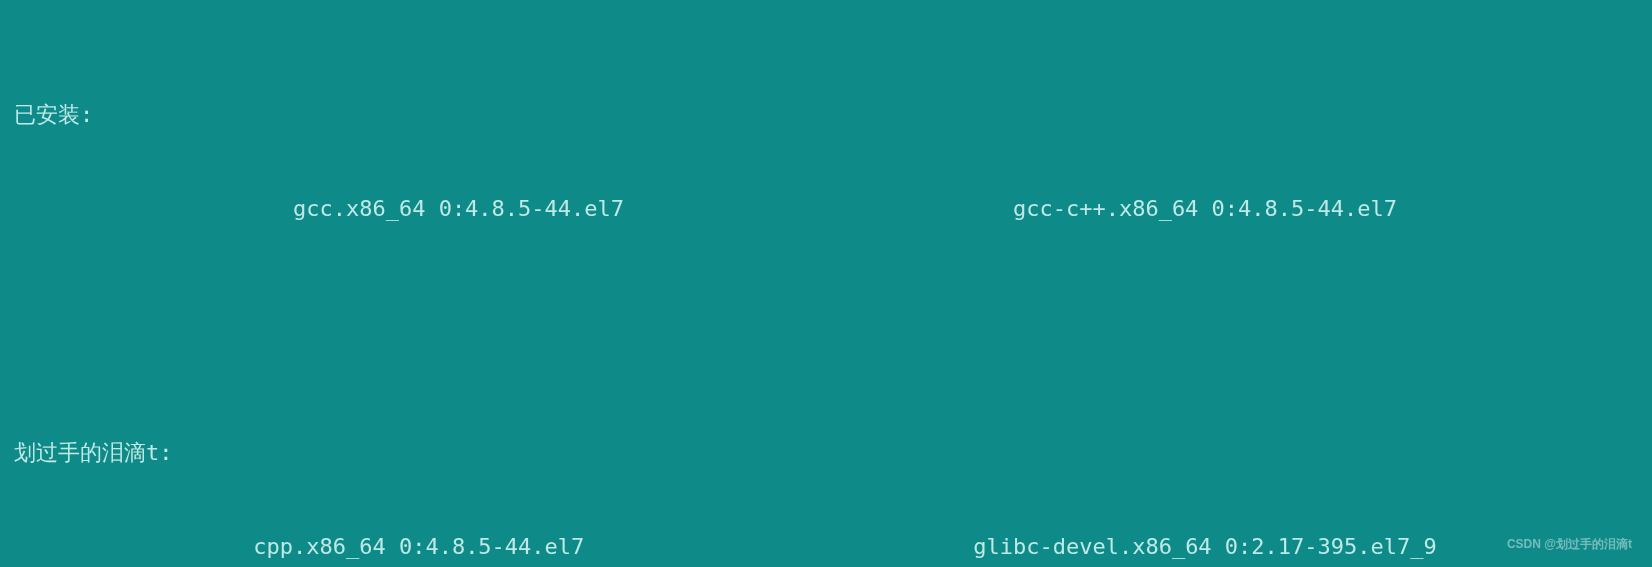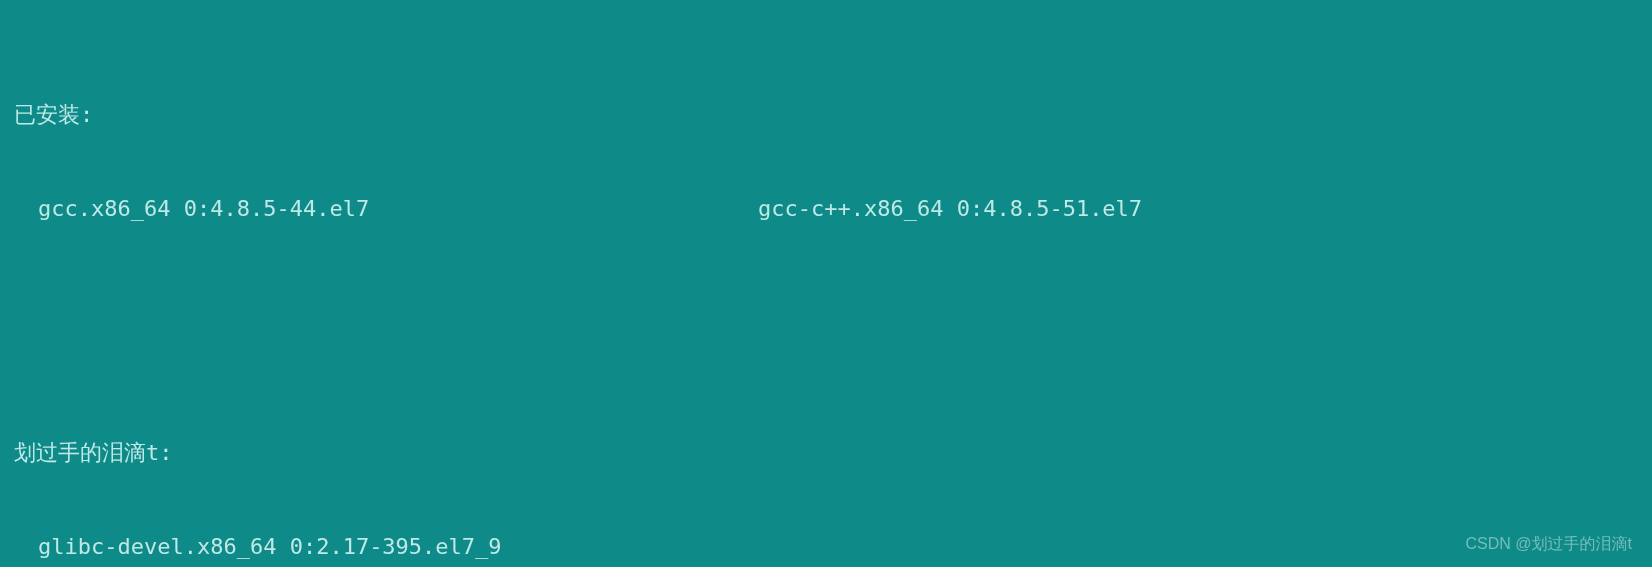--- a/index.html
+++ b/index.html
@@ -17,48 +17,51 @@
   }
   .terminal {
     padding: 6px 0 0 10px;
     white-space: pre;
   }
   .section-header {
     margin: 4px;
   }
   .row {
     display: flex;
+    justify-content: center;
   }
   .indent { padding-left: 28px; }
   .col-2a { width: 720px; }
   .watermark {
     position: absolute;
     right: 20px;
     bottom: 8px;
     font-family: sans-serif;
-    font-size: 16px;
+    font-size: 12px;
     color: rgba(200, 230, 228, 0.55);
     white-space: nowrap;
+    font-weight: bold;
   }
 </style>
 </head>
 <body>
 
 <div class="terminal">
 
   <div class="section-header">已安装:</div>
   <div class="row indent">
     <span class="col-2a">gcc.x86_64 0:4.8.5-44.el7</span>
-    <span>gcc-c++.x86_64 0:4.8.5-51.el7</span>
+    <span>gcc-c++.x86_64 0:4.8.5-44.el7</span>
   </div>
 
   <div>&nbsp;</div>
 
   <div class="section-header">划过手的泪滴t:</div>
   <div class="row indent">
+    <span class="col-2a">cpp.x86_64 0:4.8.5-44.el7</span>
     <span>glibc-devel.x86_64 0:2.17-395.el7_9</span>
   </div>
   
   
   
 
   
 
   
   

